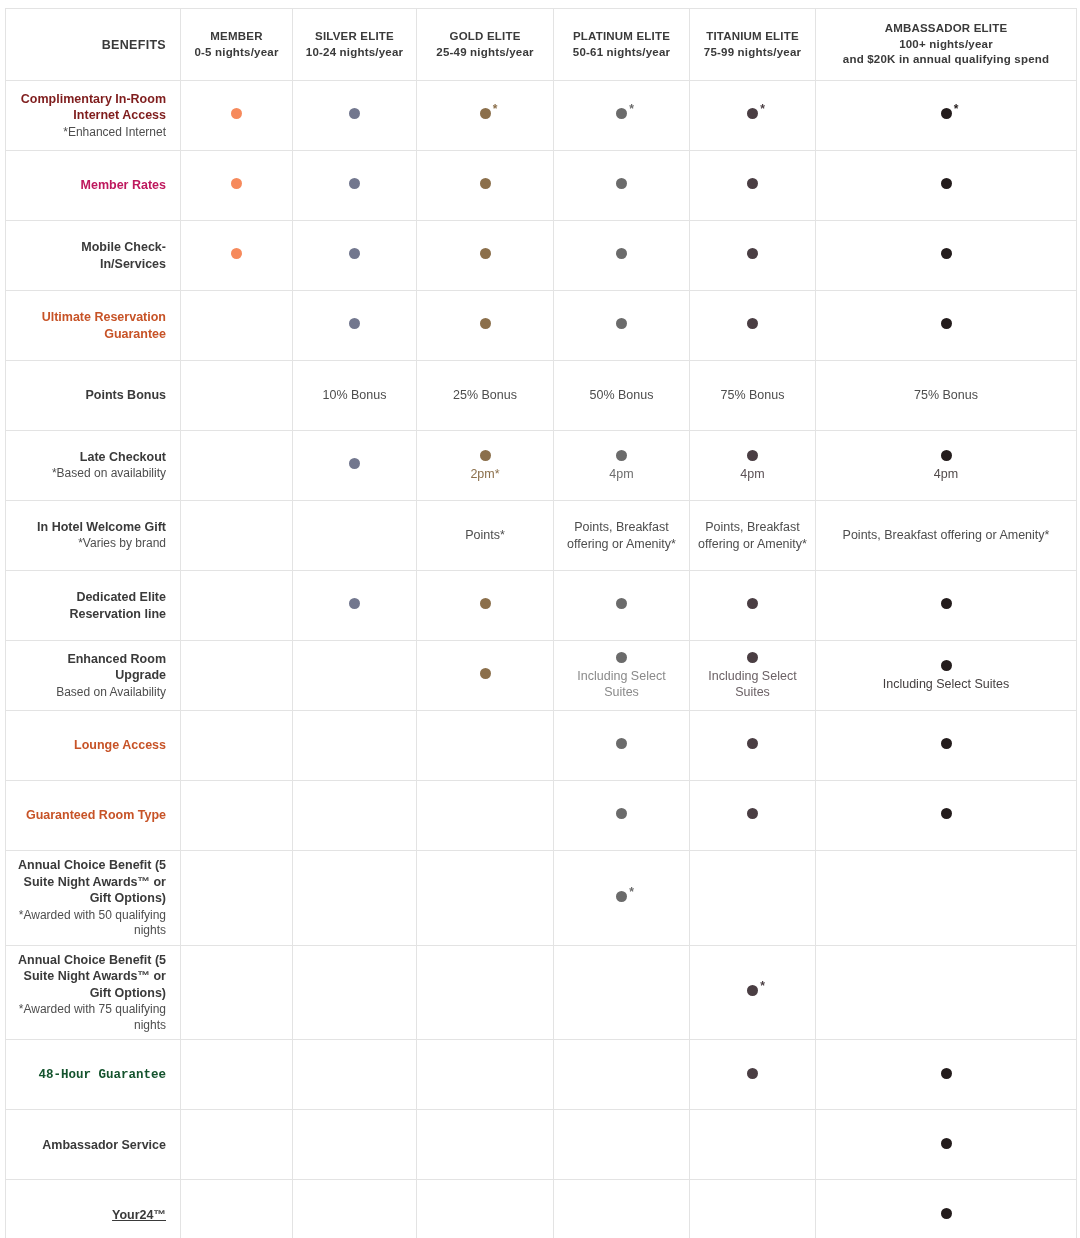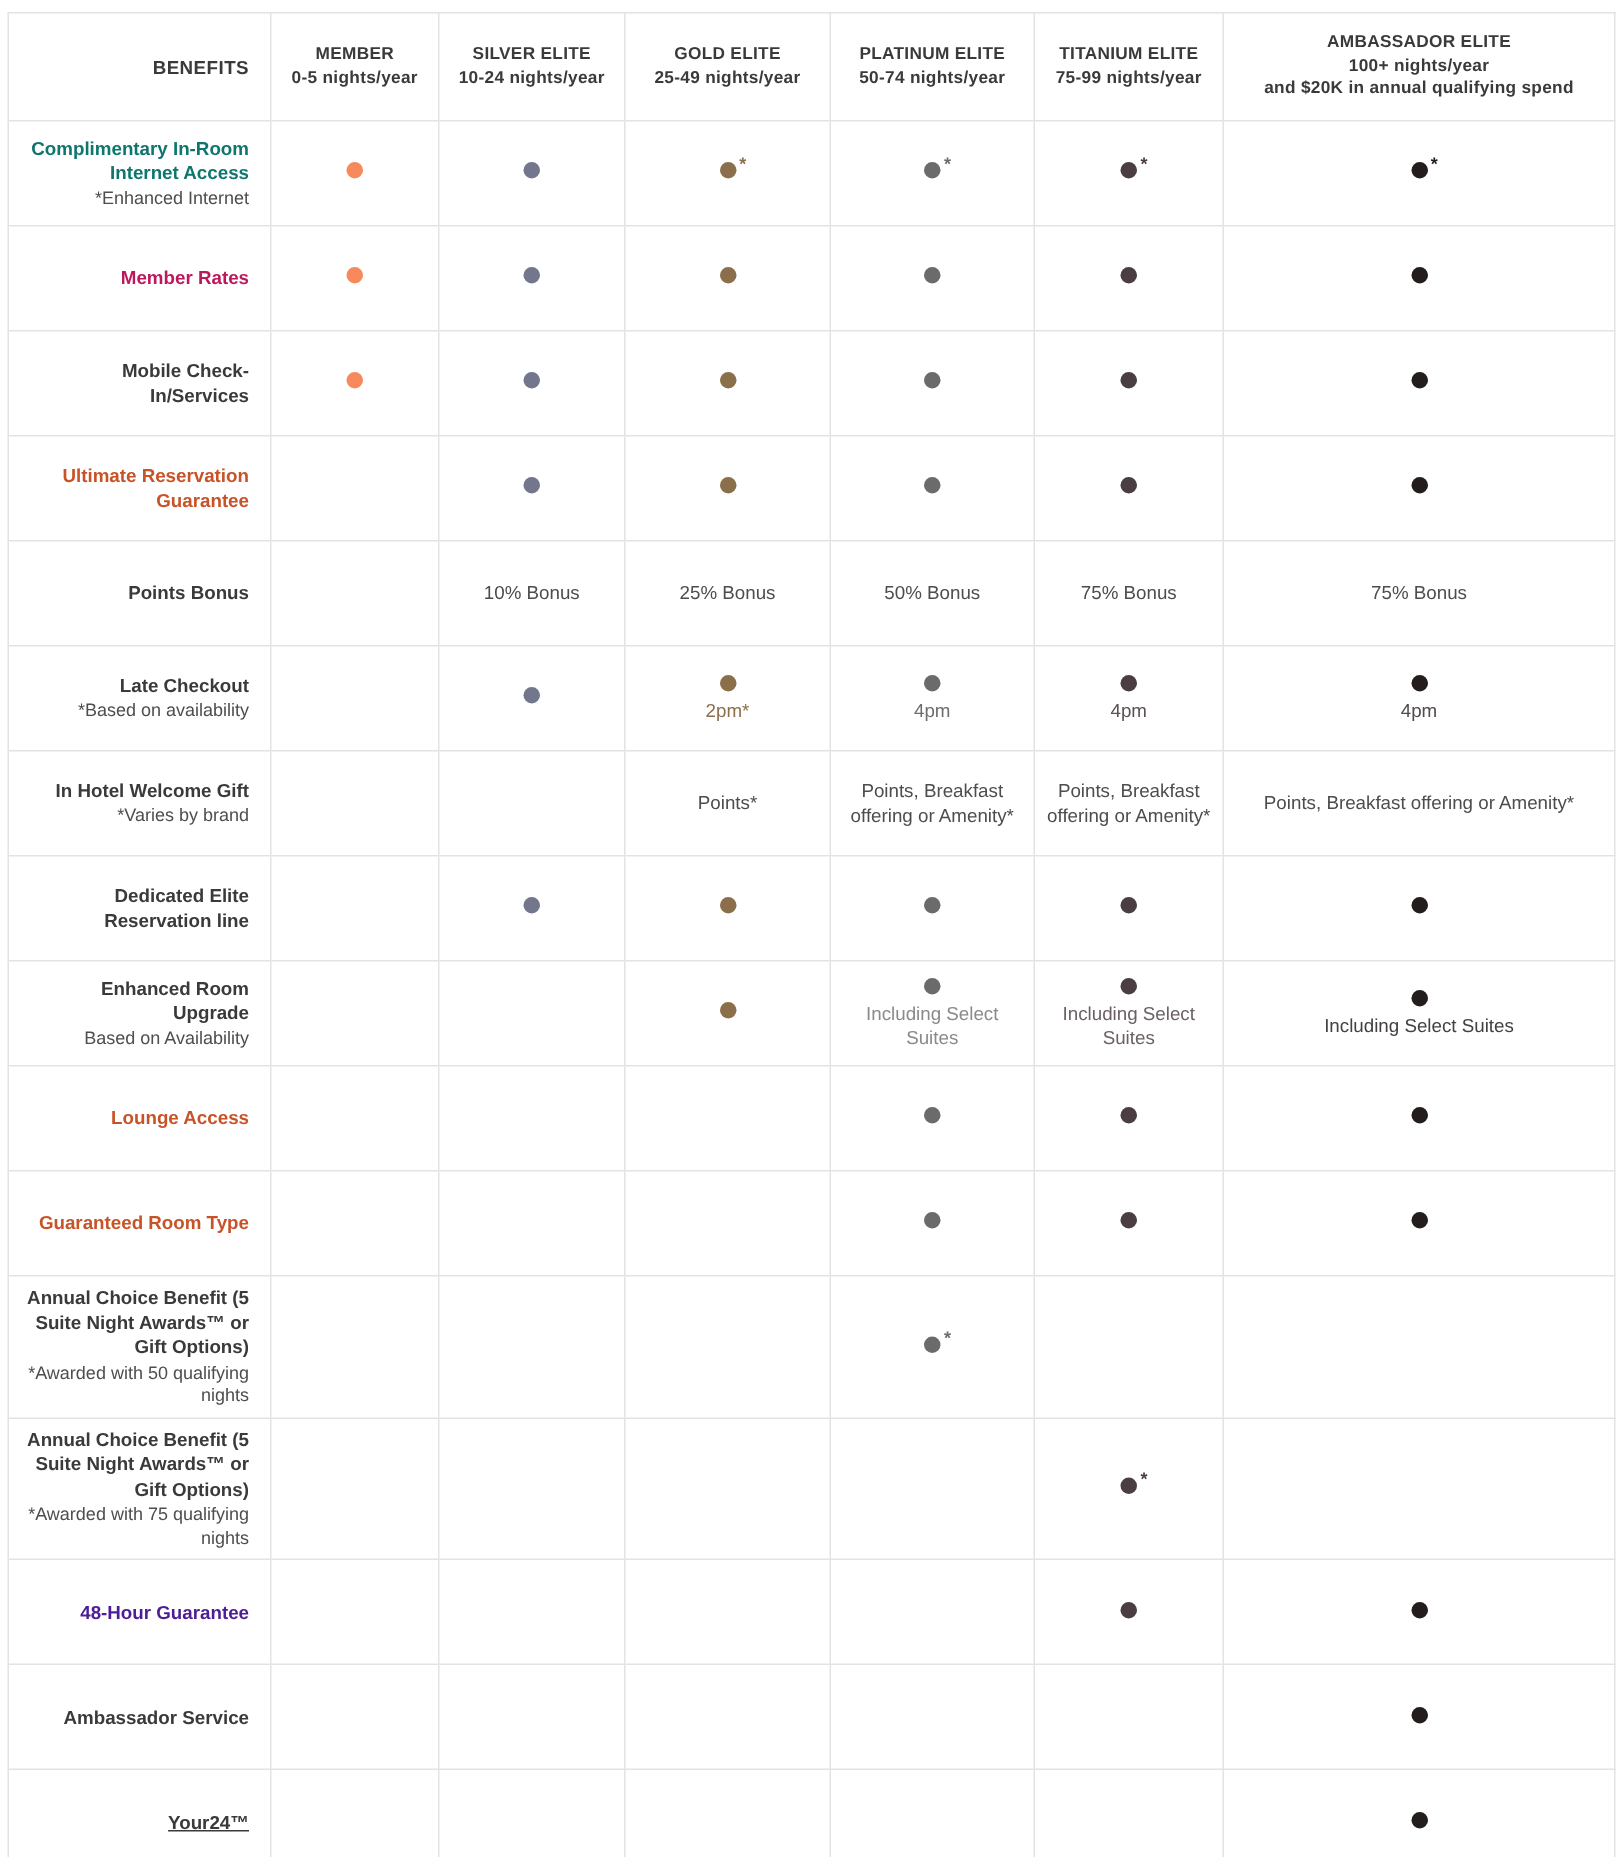--- a/index.html
+++ b/index.html
@@ -126,38 +126,38 @@
           <th class="tier-head">
             <div class="tier-name">SILVER ELITE</div>
             <div class="qualifier">10-24 nights/year</div>
           </th>
           <th class="tier-head">
             <div class="tier-name">GOLD ELITE</div>
             <div class="qualifier">25-49 nights/year</div>
           </th>
           <th class="tier-head">
             <div class="tier-name">PLATINUM ELITE</div>
-            <div class="qualifier">50-74 nights/year</div>
+            <div class="qualifier">50-61 nights/year</div>
           </th>
           <th class="tier-head">
             <div class="tier-name">TITANIUM ELITE</div>
             <div class="qualifier">75-99 nights/year</div>
           </th>
           <th class="tier-head">
             <div class="tier-name">AMBASSADOR ELITE</div>
             <div class="qualifier">100+ nights/year
 and $20K in annual qualifying spend</div>
           </th>
         </tr>
     </thead>
     <tbody>
 
     <tr class="row">
           <td class="label-cell">
-            <div class="label" style="color: #0f766e;">Complimentary In-Room Internet Access</div>
+            <div class="label" style="color: #7f1d1d;">Complimentary In-Room Internet Access</div>
             <div class="sublabel" style="color: rgb(78, 78, 78);">*Enhanced Internet</div>
           </td>
           <td class="value-cell"><span class="dot-wrap"><span class="dot" style="background: rgb(246, 138, 92);"></span></span></td>
           <td class="value-cell"><span class="dot-wrap"><span class="dot" style="background: rgb(114, 119, 142);"></span></span></td>
           <td class="value-cell"><span class="dot-wrap"><span class="dot" style="background: rgb(139, 111, 75);"></span><span class="ast" style="color: rgb(139, 111, 75);">*</span></span></td>
           <td class="value-cell"><span class="dot-wrap"><span class="dot" style="background: rgb(107, 107, 107);"></span><span class="ast" style="color: rgb(107, 107, 107);">*</span></span></td>
           <td class="value-cell"><span class="dot-wrap"><span class="dot" style="background: rgb(74, 62, 67);"></span><span class="ast" style="color: rgb(74, 62, 67);">*</span></span></td>
           <td class="value-cell"><span class="dot-wrap"><span class="dot" style="background: rgb(36, 29, 29);"></span><span class="ast" style="color: rgb(36, 29, 29);">*</span></span></td>
         </tr>
         <tr class="row">
@@ -292,21 +292,21 @@
           </td>
           <td class="value-cell"></td>
           <td class="value-cell"></td>
           <td class="value-cell"></td>
           <td class="value-cell"></td>
           <td class="value-cell"><span class="dot-wrap"><span class="dot" style="background: rgb(74, 62, 67);"></span><span class="ast" style="color: rgb(74, 62, 67);">*</span></span></td>
           <td class="value-cell"></td>
         </tr>
         <tr class="row">
           <td class="label-cell">
-            <div class="label" style="color: #4c1d95;">48-Hour Guarantee</div>
+            <div class="label" style="color: #14532d; font-family: Liberation Mono, monospace;">48-Hour Guarantee</div>
           </td>
           <td class="value-cell"></td>
           <td class="value-cell"></td>
           <td class="value-cell"></td>
           <td class="value-cell"></td>
           <td class="value-cell"><span class="dot-wrap"><span class="dot" style="background: rgb(74, 62, 67);"></span></span></td>
           <td class="value-cell"><span class="dot-wrap"><span class="dot" style="background: rgb(36, 29, 29);"></span></span></td>
         </tr>
         <tr class="row">
           <td class="label-cell">

